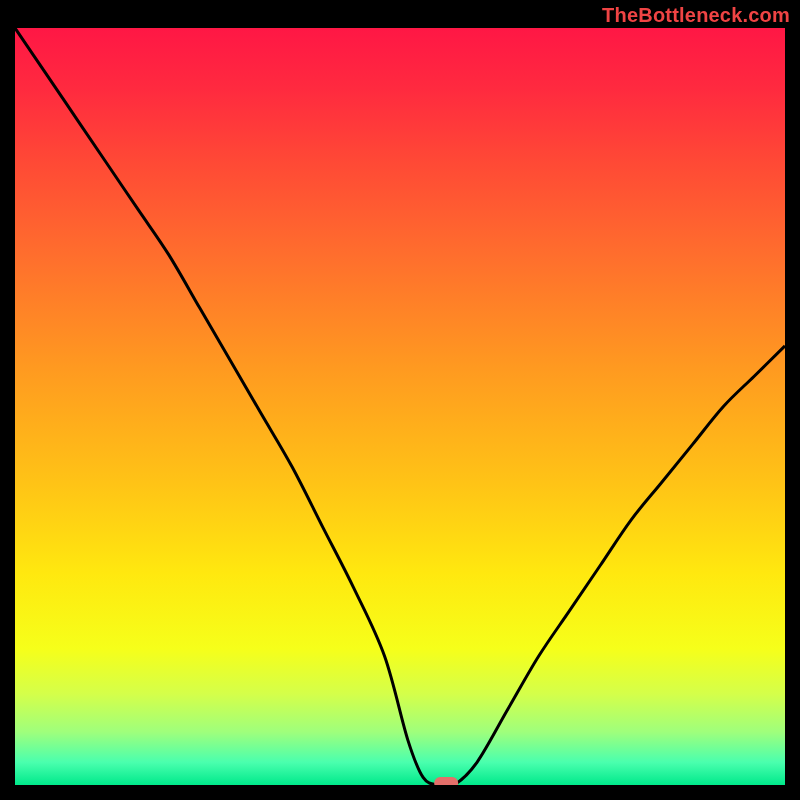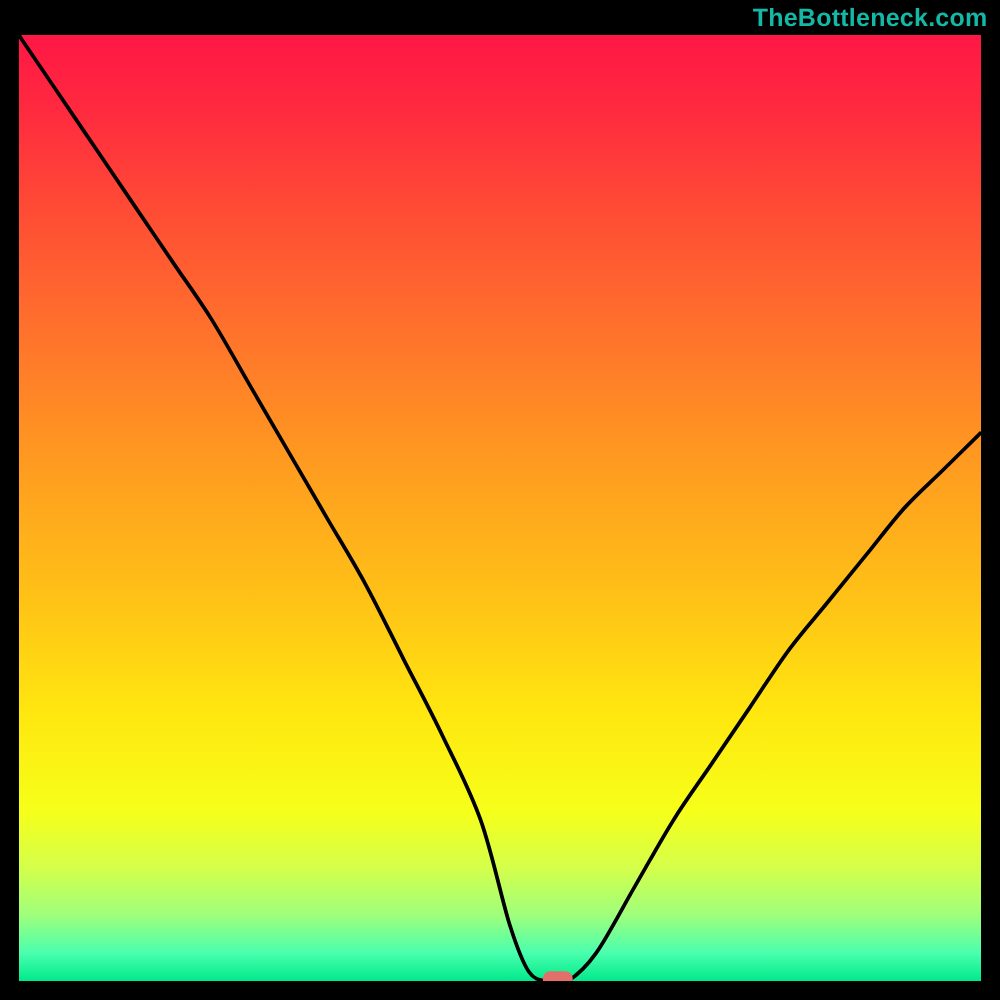--- a/index.html
+++ b/index.html
@@ -13,21 +13,21 @@
   .frame {
     position: relative;
     width: 800px;
     height: 800px;
     background: #000;
   }
   .attribution {
     position: absolute;
     top: 4px;
     right: 10px;
-    color: #14b8a6;
+    color: #ef4444;
     font-size: 20px;
     font-weight: 600;
     letter-spacing: 0.2px;
   }
   .plot {
     position: absolute;
     left: 15px;
     top: 28px;
     width: 770px;
     height: 757px;

